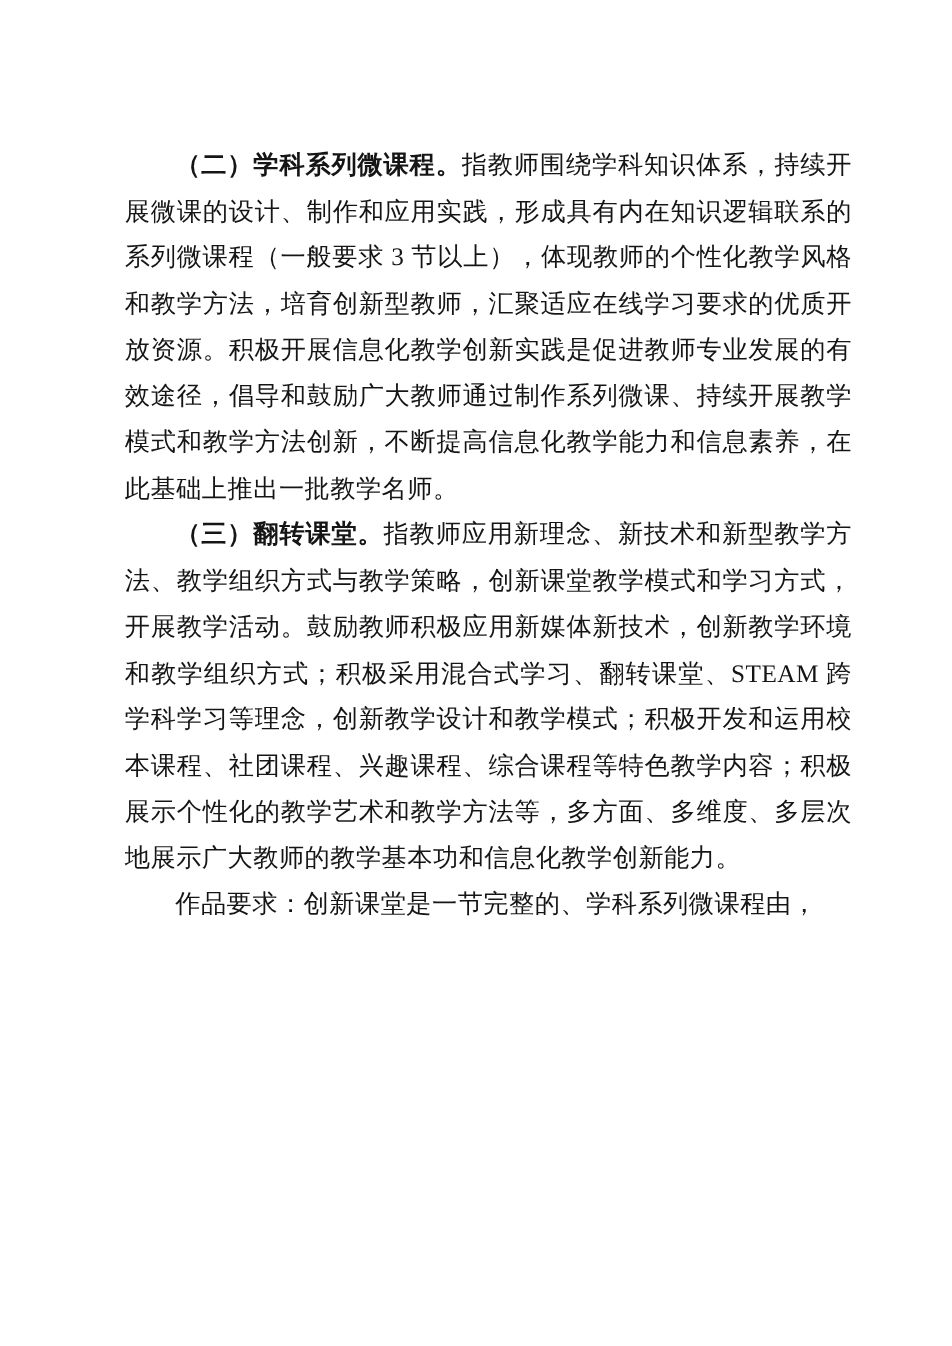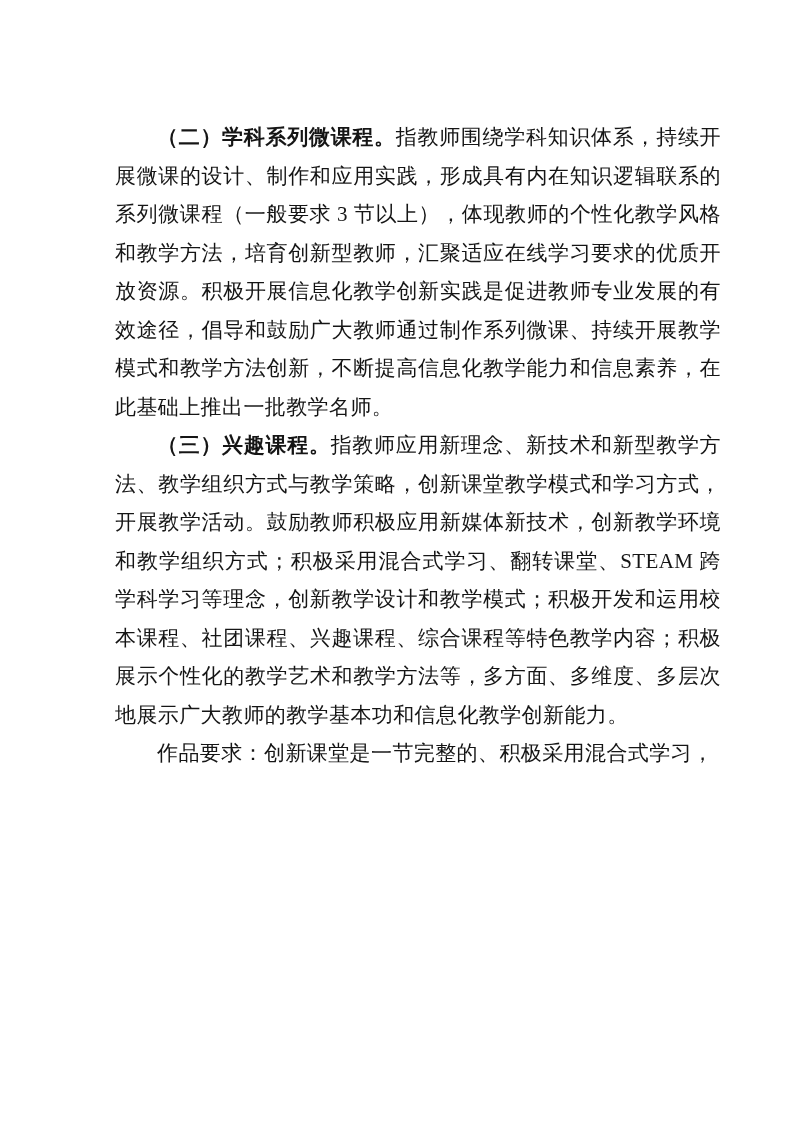--- a/index.html
+++ b/index.html
@@ -16,21 +16,21 @@
   .page {
     position: absolute;
     left: 0; top: 0;
     width: 793px;
     height: 1122px;
     background: #ffffff;
     color: #151515;
   }
   .content {
     position: absolute;
-    left: 115px;
+    left: 104px;
     top: 118px;
     width: 606px;
   }
   .para {
     font-size: 21px;
     line-height: 38.5px;
     text-align: justify;
     text-justify: inter-character;
     text-indent: 2em;
     letter-spacing: 0.4px;
@@ -44,18 +44,18 @@
 </style>
 </head>
 <body>
 
 <div class="page">
   <div class="content">
 
     <p class="para"><span class="lead">（二）学科系列微课程。</span><span>指教师围绕学科知识体系，持续开展微课的设计、制作和应用实践，形成具有内在知识逻辑联系的系列微课程（一般要求 3 节以上），体现教师的个性化教学风格和教学方法，培育创新型教师，汇聚适应在线学习要求的优质开放资源。积极开展信息化教学创新实践是促进教师专业发展的有效途径，倡导和鼓励广大教师通过制作系列微课、持续开展教学模式和教学方法创新，不断提高信息化教学能力和信息素养，在此基础上推出一批教学名师。</span></p>
 
 
-    <p class="para"><span class="lead">（三）兴趣课程。</span><span>指教师应用新理念、新技术和新型教学方法、教学组织方式与教学策略，创新课堂教学模式和学习方式，开展教学活动。鼓励教师积极应用新媒体新技术，创新教学环境和教学组织方式；积极采用混合式学习、翻转课堂、STEAM 跨学科学习等理念，创新教学设计和教学模式；积极开发和运用校本课程、社团课程、兴趣课程、综合课程等特色教学内容；积极展示个性化的教学艺术和教学方法等，多方面、多维度、多层次地展示广大教师的教学基本功和信息化教学创新能力。</span></p>
+    <p class="para"><span class="lead">（三）翻转课堂。</span><span>指教师应用新理念、新技术和新型教学方法、教学组织方式与教学策略，创新课堂教学模式和学习方式，开展教学活动。鼓励教师积极应用新媒体新技术，创新教学环境和教学组织方式；积极采用混合式学习、翻转课堂、STEAM 跨学科学习等理念，创新教学设计和教学模式；积极开发和运用校本课程、社团课程、兴趣课程、综合课程等特色教学内容；积极展示个性化的教学艺术和教学方法等，多方面、多维度、多层次地展示广大教师的教学基本功和信息化教学创新能力。</span></p>
 
-    <p class="para"><span class="lead"></span><span>作品要求：创新课堂是一节完整的、积极采用混合式学习，</span></p>
+    <p class="para"><span class="lead"></span><span>作品要求：创新课堂是一节完整的、学科系列微课程由，</span></p>
 
   </div>
 </div>
 
 </body></html>

